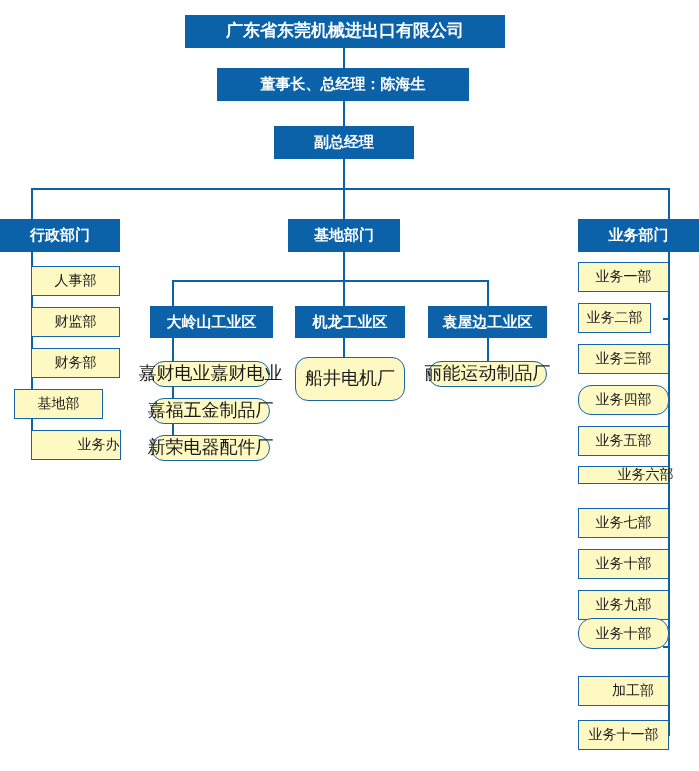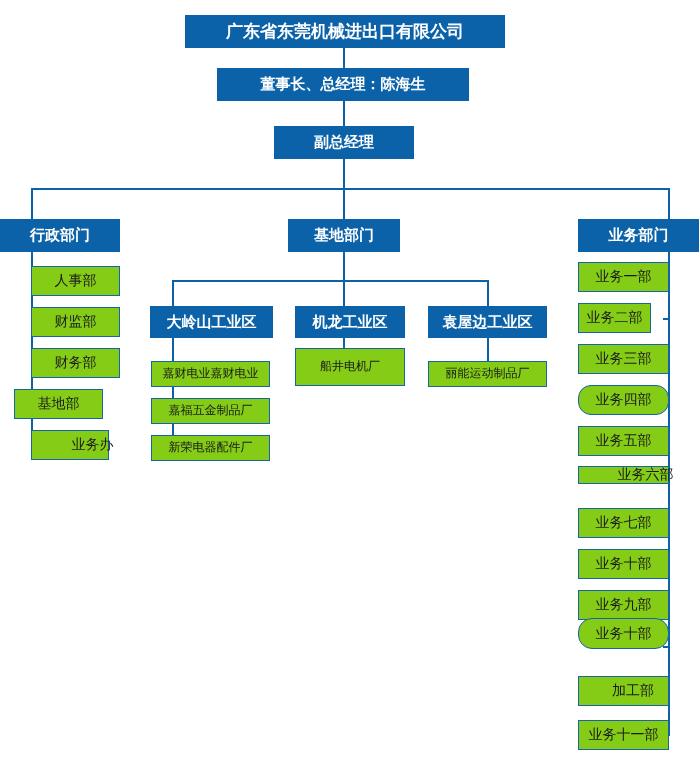--- a/index.html
+++ b/index.html
@@ -22,44 +22,45 @@
   .node {
     position: absolute;
     box-sizing: border-box;
     display: flex;
     align-items: center;
     justify-content: center;
     text-align: center;
     line-height: 1.1;
     white-space: nowrap;
     z-index: 2;
+    font-family: Liberation Serif, serif;
   }
   .node.filled {
     background: #0b62a8;
     color: #ffffff;
     font-weight: bold;
     border: none;
   }
   .node.outline {
-    background: #84cc16;
+    background: #fef9c3;
     color: #1a1a1a;
     border: 1px solid #1565a8;
     font-weight: normal;
   }
   .node.right-align {
     justify-content: flex-end;
     padding-right: 14px;
   }
   .t-root   { font-size: 17px; }
   .t-l2     { font-size: 15px; }
   .t-l3     { font-size: 15px; }
   .t-dept   { font-size: 15px; }
   .t-zone   { font-size: 15px; }
   .t-leaf   { font-size: 14px; }
-  .t-fac    { font-size: 12px; }
+  .t-fac    { font-size: 18px; border-radius: 13px; }
 
   
   .ln {
     position: absolute;
     background: #0b62a8;
     z-index: 1;
   }
   .ln.v { width: 2px; }
   .ln.h { height: 2px; }
 </style>
@@ -96,21 +97,21 @@
   <div class="ln h" style="left:31px; top:322px; width:5px;"></div>
   <div class="node outline t-leaf" style="left:31px; top:307px; width:89px; height:30px;">财监部</div>
 
   <div class="ln h" style="left:31px; top:363px; width:5px;"></div>
   <div class="node outline t-leaf" style="left:31px; top:348px; width:89px; height:30px;">财务部</div>
 
   <div class="ln h" style="left:31px; top:404px; width:5px;"></div>
   <div class="node outline t-leaf" style="left:14px; top:389px; width:89px; height:30px;">基地部</div>
 
   <div class="ln h" style="left:31px; top:445px; width:5px;"></div>
-  <div class="node outline t-leaf" style="left:31px; top:430px; width:78px; height:30px;padding-left:45px;">业务办</div>
+  <div class="node outline t-leaf" style="left:31px; top:430px; width:90px; height:30px;padding-left:45px;">业务办</div>
 
   <div class="node filled t-dept" style="left:288px; top:219px; width:112px; height:33px;">基地部门</div>
 
   <div class="ln v" style="left:343px; top:252px; height:28px;"></div>
   <div class="ln h" style="left:172px; top:280px; width:316px;"></div>
 
   <div class="ln v" style="left:172px; top:280px; height:26px;"></div>
   <div class="ln v" style="left:343px; top:280px; height:26px;"></div>
   <div class="ln v" style="left:487px; top:280px; height:26px;"></div>
 
@@ -121,21 +122,21 @@
   <div class="node outline t-fac" style="left:151px; top:361px; width:119px; height:26px;">嘉财电业嘉财电业</div>
 
   <div class="ln h" style="left:172px; top:411px; width:5px;"></div>
   <div class="node outline t-fac" style="left:151px; top:398px; width:119px; height:26px;">嘉福五金制品厂</div>
 
   <div class="ln h" style="left:172px; top:448px; width:5px;"></div>
   <div class="node outline t-fac" style="left:151px; top:435px; width:119px; height:26px;">新荣电器配件厂</div>
 
   <div class="node filled t-zone" style="left:295px; top:306px; width:110px; height:32px;">机龙工业区</div>
   <div class="ln v" style="left:343px; top:338px; height:23px;"></div>
-  <div class="node outline t-fac" style="left:295px; top:348px; width:110px; height:38px;">船井电机厂</div>
+  <div class="node outline t-fac" style="left:295px; top:357px; width:110px; height:44px;">船井电机厂</div>
 
   <div class="node filled t-zone" style="left:428px; top:306px; width:119px; height:32px;">袁屋边工业区</div>
   <div class="ln v" style="left:487px; top:338px; height:23px;"></div>
   <div class="node outline t-fac" style="left:428px; top:361px; width:119px; height:26px;">丽能运动制品厂</div>
 
   <div class="node filled t-dept" style="left:578px; top:219px; width:121px; height:33px;">业务部门</div>
 
   <div class="ln v" style="left:668px; top:252px; height:484px;"></div>
 
   <div class="ln h" style="left:663px; top:277px; width:6px;"></div>

